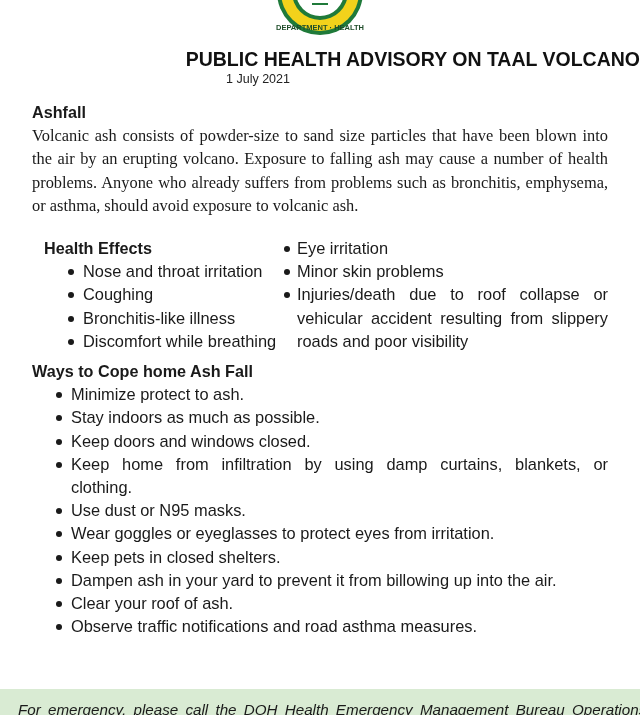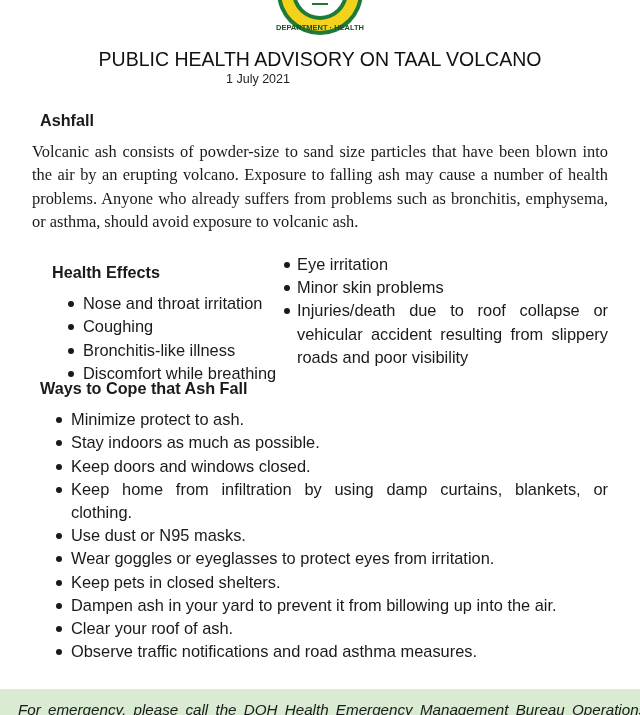--- a/index.html
+++ b/index.html
@@ -21,23 +21,23 @@
       top: -52px;
       width: 88px;
       height: 88px;
     }
     .logo-wrap svg { display: block; }
     .title {
       position: absolute;
       left: 0;
       width: 640px;
       top: 48px;
-      text-align: center;
+      text-align: right;
       font-size: 19.5px;
-      font-weight: normal;
+      font-weight: bold;
       letter-spacing: 0px;
       color: #111;
     }
     .date {
       position: absolute;
       left: 0;
       width: 516px;
       top: 72px;
       text-align: center;
       font-size: 12.5px;
@@ -47,21 +47,21 @@
       position: absolute;
       left: 32px;
       top: 101px;
       width: 576px;
       font-size: 16.4px;
       line-height: 23.2px;
     }
     .section-heading {
       font-weight: bold;
       font-size: 16.2px;
-      margin: 8px;
+      margin: 0;
     }
     .para {
       margin: 0;
       text-align: justify;
       text-align-last: left;
       font-family: Liberation Serif, serif;
     }
     .effects {
       position: relative;
       margin-top: 20px;
@@ -174,21 +174,21 @@
     <div class="effects-right">
       <ul class="bullets">
         <li><span class="dot"></span><span>Eye irritation</span></li>
         <li><span class="dot"></span><span>Minor skin problems</span></li>
         <li><span class="dot"></span><span>Injuries/death due to roof collapse or vehicular accident resulting from slippery roads and poor visibility</span></li>
       </ul>
     </div>
   </section>
 
   <section class="cope">
-    <p class="section-heading">Ways to Cope that Ash Fall</p>
+    <p class="section-heading">Ways to Cope home Ash Fall</p>
     <ul class="bullets">
       <li><span class="dot"></span><span>Minimize protect to ash.</span></li>
       <li><span class="dot"></span><span>Stay indoors as much as possible.</span></li>
       <li><span class="dot"></span><span>Keep doors and windows closed.</span></li>
       <li class="spaced"><span class="dot"></span><span>Keep home from infiltration by using damp curtains, blankets, or clothing.</span></li>
       <li><span class="dot"></span><span>Use dust or N95 masks.</span></li>
       <li><span class="dot"></span><span>Wear goggles or eyeglasses to protect eyes from irritation.</span></li>
       <li><span class="dot"></span><span>Keep pets in closed shelters.</span></li>
       <li><span class="dot"></span><span>Dampen ash in your yard to prevent it from billowing up into the air.</span></li>
       <li><span class="dot"></span><span>Clear your roof of ash.</span></li>

